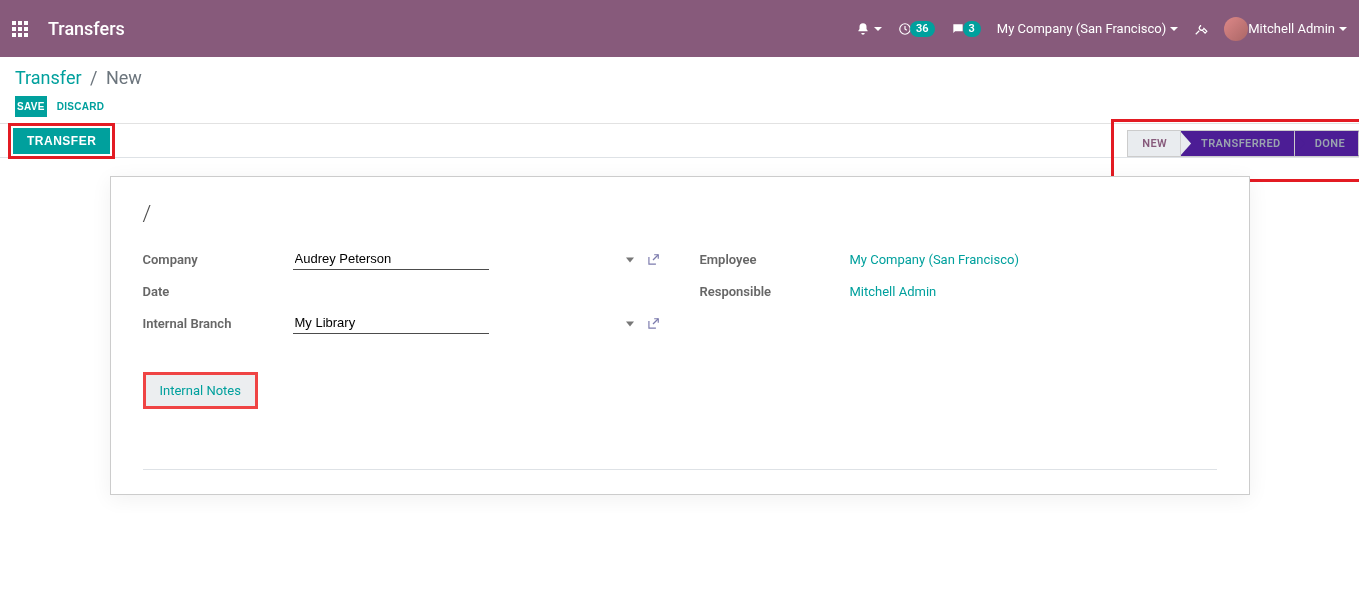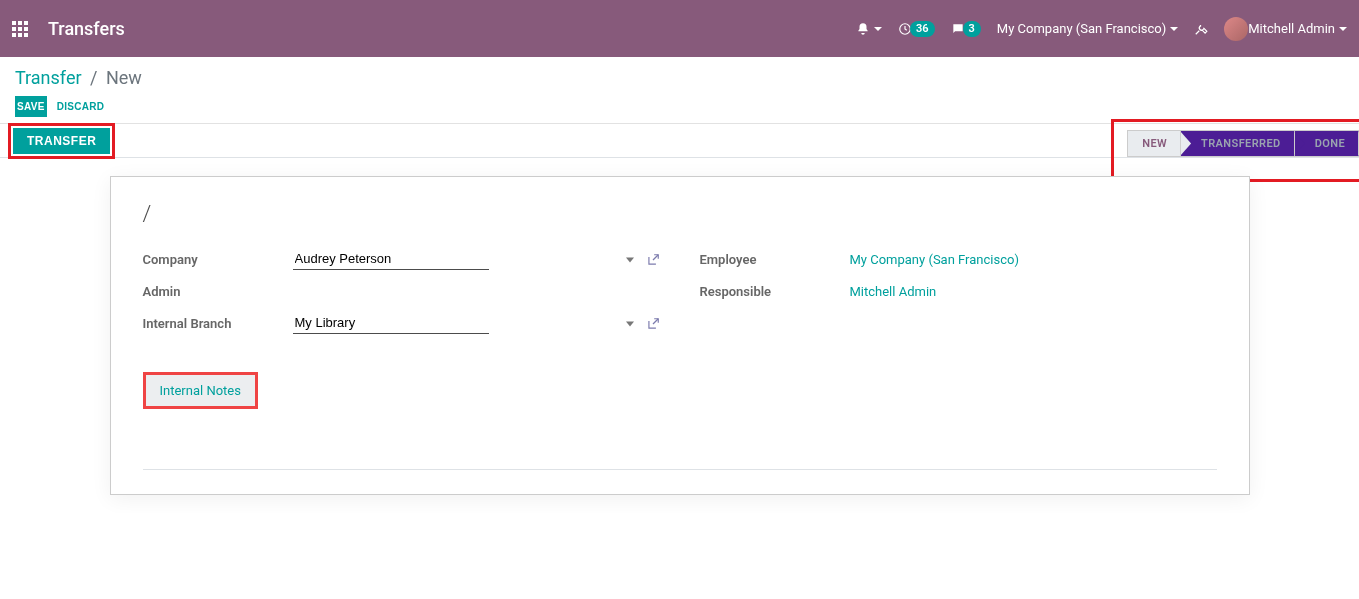--- a/index.html
+++ b/index.html
@@ -237,21 +237,21 @@
           <span class="ext-link-icon">
             <svg class="ext" viewBox="0 0 24 24" fill="none" stroke="currentColor" stroke-width="2">
                 <path d="M14 3h7v7"></path>
                 <path d="M21 3l-9 9"></path>
                 <path d="M5 7v12h12"></path>
               </svg>
           </span>
         </div>
       </div>
       <div class="form-row">
-        <div class="form-label">Admin</div>
+        <div class="form-label">Date</div>
       </div>
       <div class="form-row">
         <div class="form-label">Internal Branch</div>
         <div class="form-value">
           <div class="input-wrap"><input class="input-line" value="My Library" style=""></div>
           <span class="ext-link-icon">
             <svg class="ext" viewBox="0 0 24 24" fill="none" stroke="currentColor" stroke-width="2">
                 <path d="M14 3h7v7"></path>
                 <path d="M21 3l-9 9"></path>
                 <path d="M5 7v12h12"></path>

